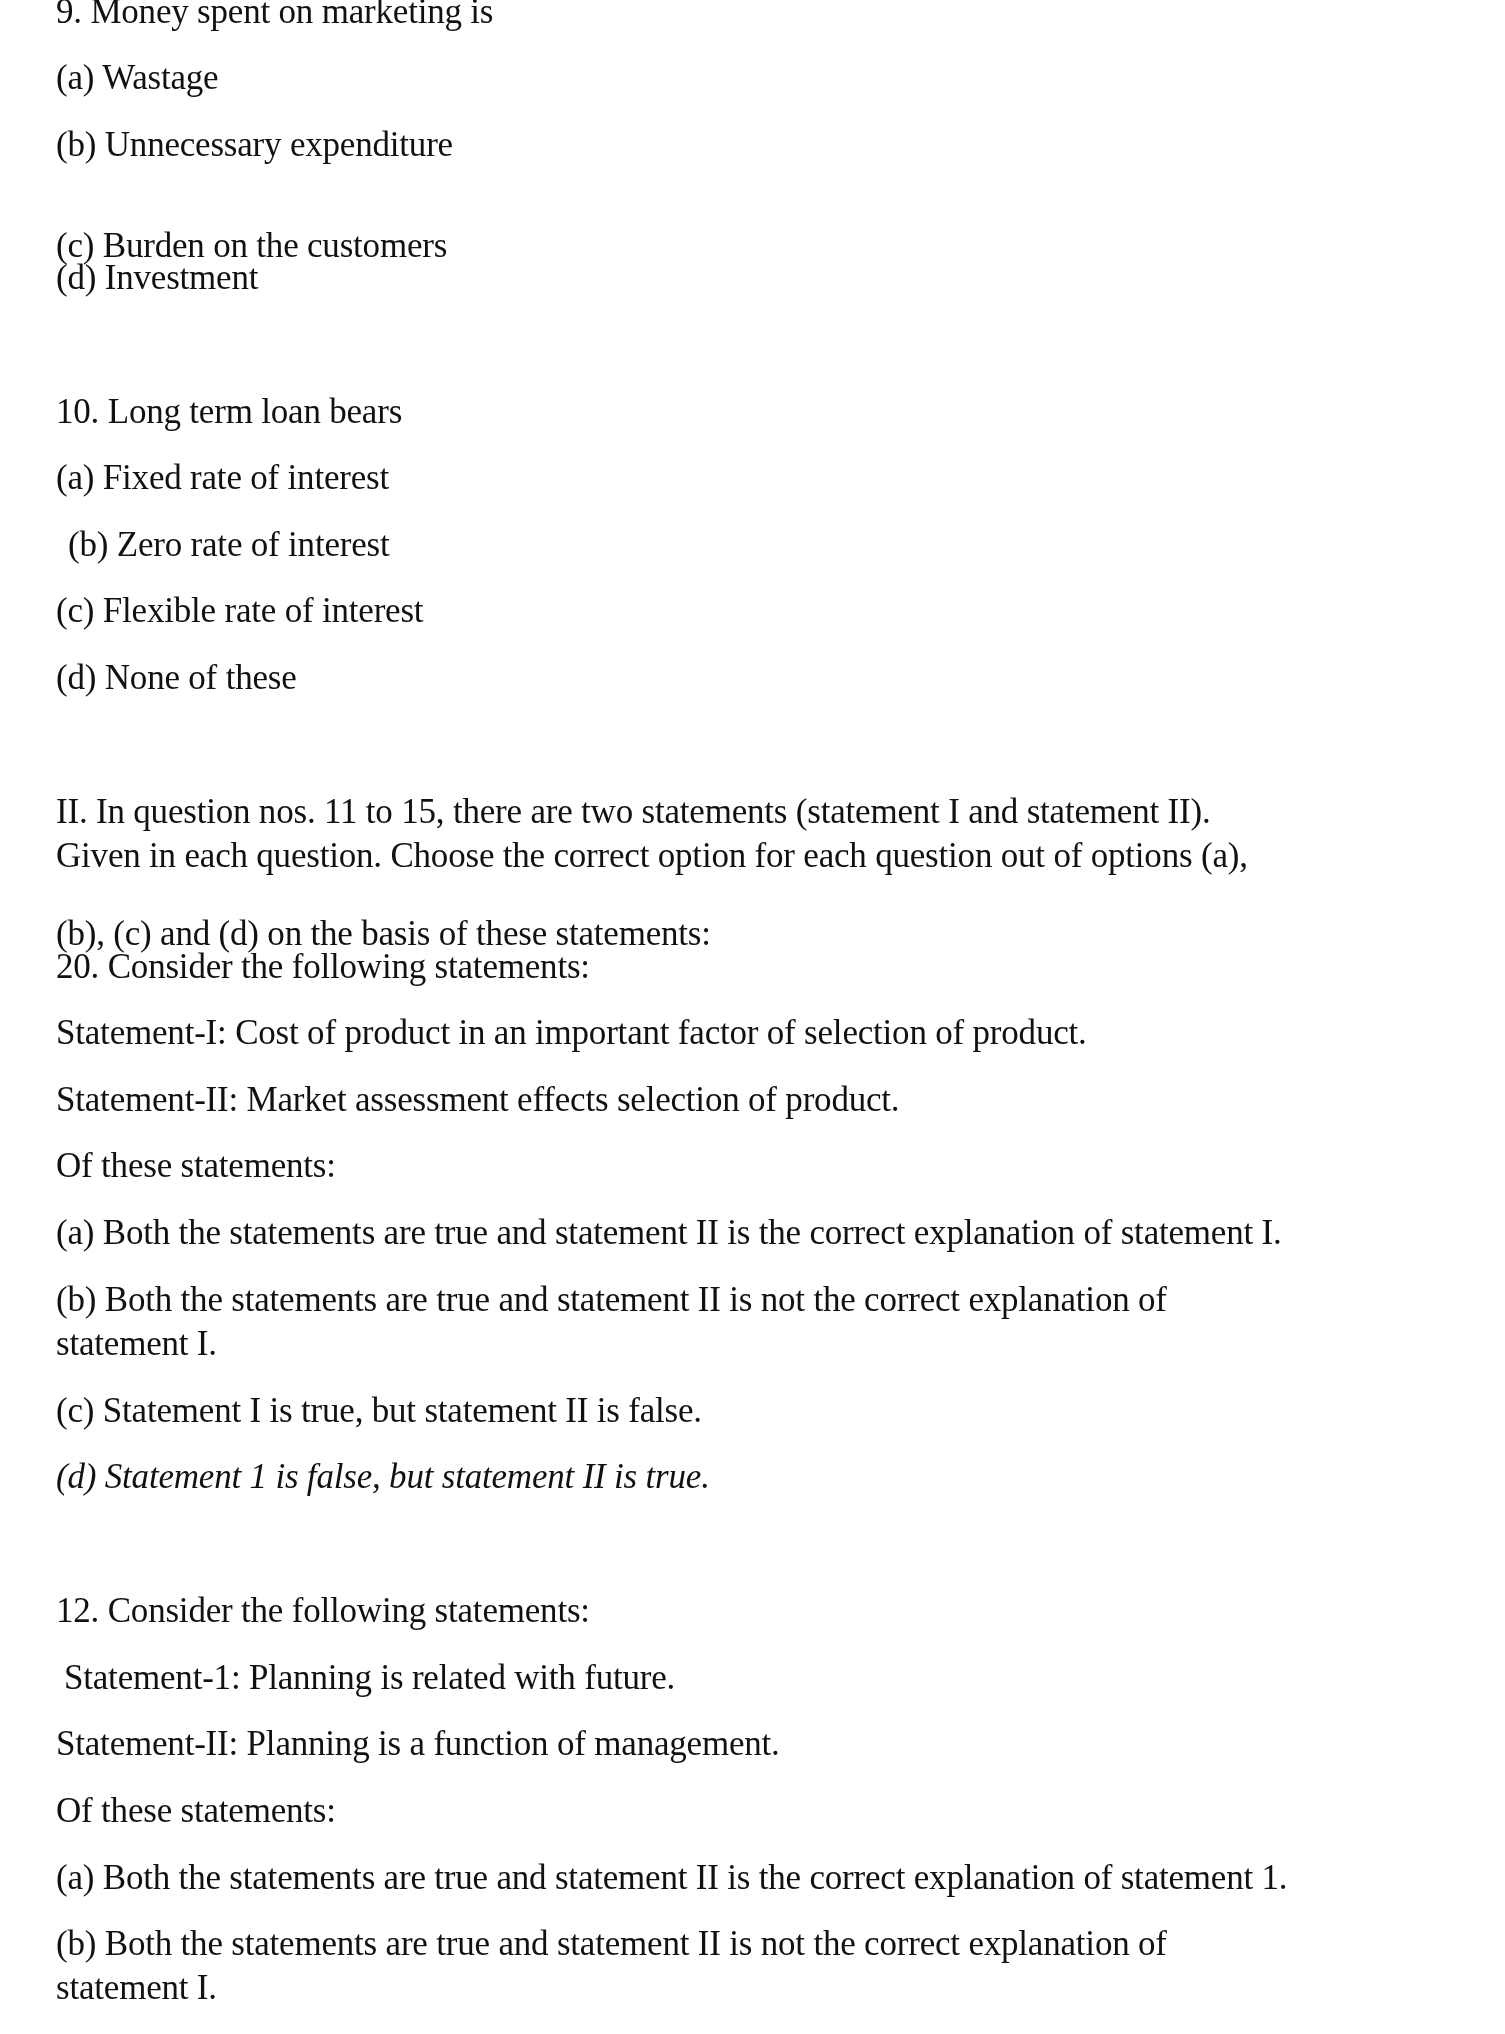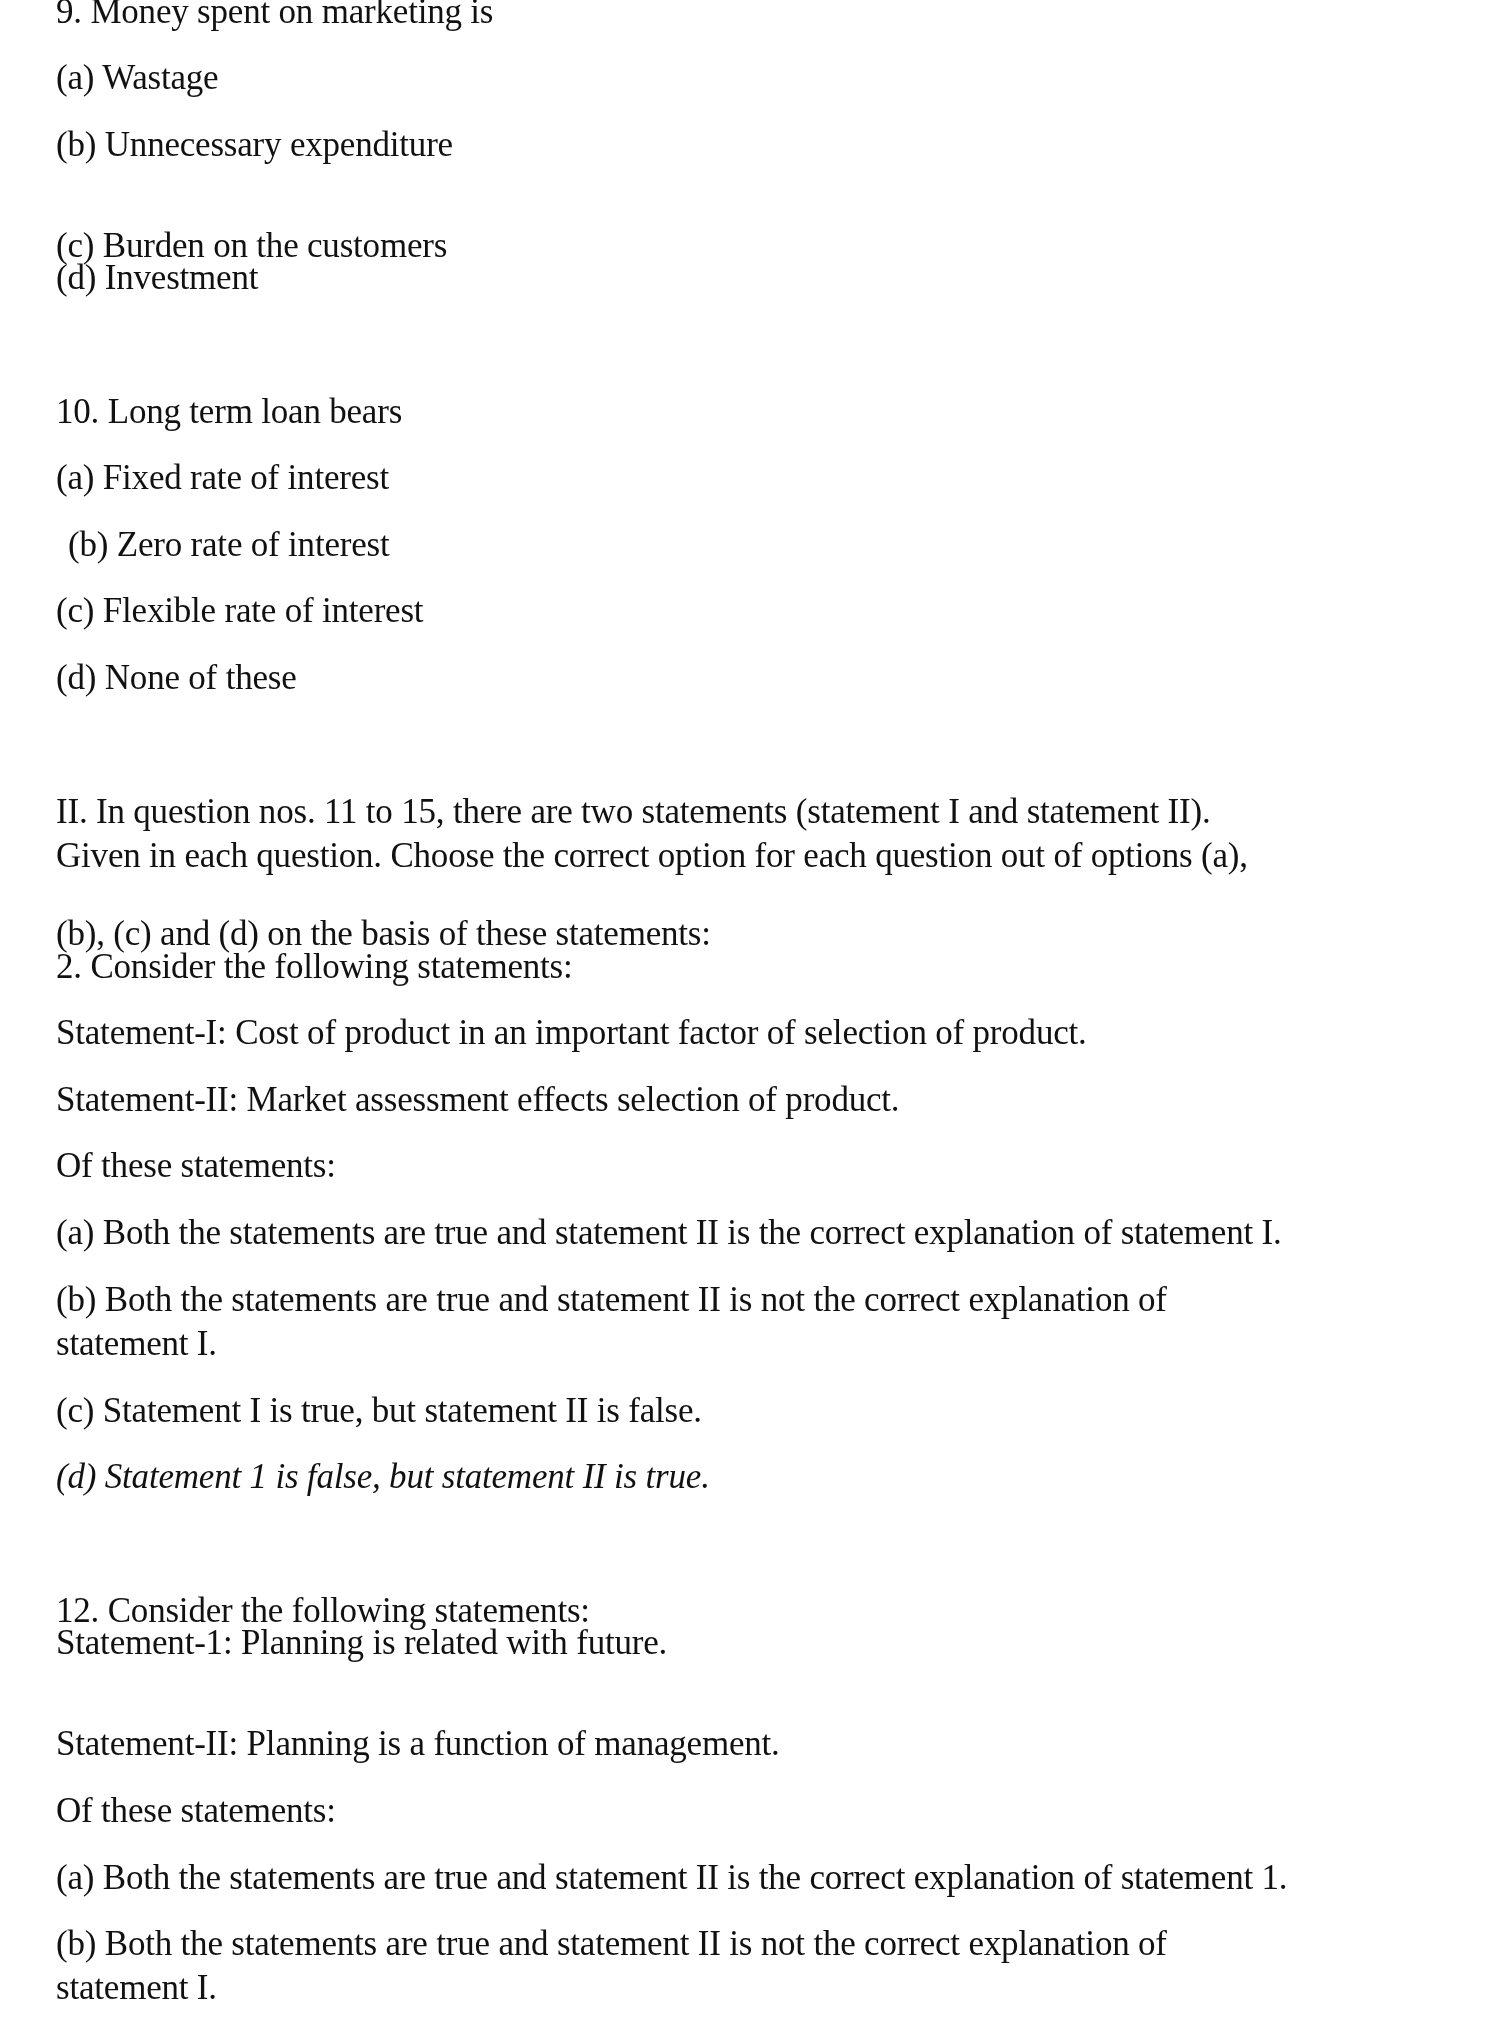--- a/index.html
+++ b/index.html
@@ -44,31 +44,31 @@
   <div class="line" style="top:390px;">10. Long term loan bears</div>
   <div class="line" style="top:456px;">(a) Fixed rate of interest</div>
   <div class="line" style="top:523px;margin-left:12px;">(b) Zero rate of interest</div>
   <div class="line" style="top:589px;">(c) Flexible rate of interest</div>
   <div class="line" style="top:656px;">(d) None of these</div>
 
   <div class="line" style="top:790px;">II. In question nos. 11 to 15, there are two statements (statement I and statement II).</div>
   <div class="line" style="top:834px;">Given in each question. Choose the correct option for each question out of options (a),</div>
   <div class="line" style="top:912px;">(b), (c) and (d) on the basis of these statements:</div>
 
-  <div class="line" style="top:945px;">2. Consider the following statements:</div>
+  <div class="line" style="top:945px;">20. Consider the following statements:</div>
   <div class="line" style="top:1011px;">Statement-I: Cost of product in an important factor of selection of product.</div>
   <div class="line" style="top:1078px;">Statement-II: Market assessment effects selection of product.</div>
   <div class="line" style="top:1144px;">Of these statements:</div>
   <div class="line" style="top:1211px;">(a) Both the statements are true and statement II is the correct explanation of statement I.</div>
   <div class="line" style="top:1278px;">(b) Both the statements are true and statement II is not the correct explanation of</div>
   <div class="line" style="top:1322px;">statement I.</div>
   <div class="line" style="top:1389px;">(c) Statement I is true, but statement II is false.</div>
   <div class="line" style="top:1455px;font-style:italic;">(d) Statement 1 is false, but statement II is true.</div>
 
   <div class="line" style="top:1589px;">12. Consider the following statements:</div>
-  <div class="line" style="top:1621px;">Statement-1: Planning is related with future.</div>
+  <div class="line" style="top:1656px;margin-left:8px;">Statement-1: Planning is related with future.</div>
   <div class="line" style="top:1722px;">Statement-II: Planning is a function of management.</div>
   <div class="line" style="top:1789px;">Of these statements:</div>
   <div class="line" style="top:1856px;">(a) Both the statements are true and statement II is the correct explanation of statement 1.</div>
   <div class="line" style="top:1922px;">(b) Both the statements are true and statement II is not the correct explanation of</div>
   <div class="line" style="top:1966px;">statement I.</div>
 
 </div>
 
 </body></html>

